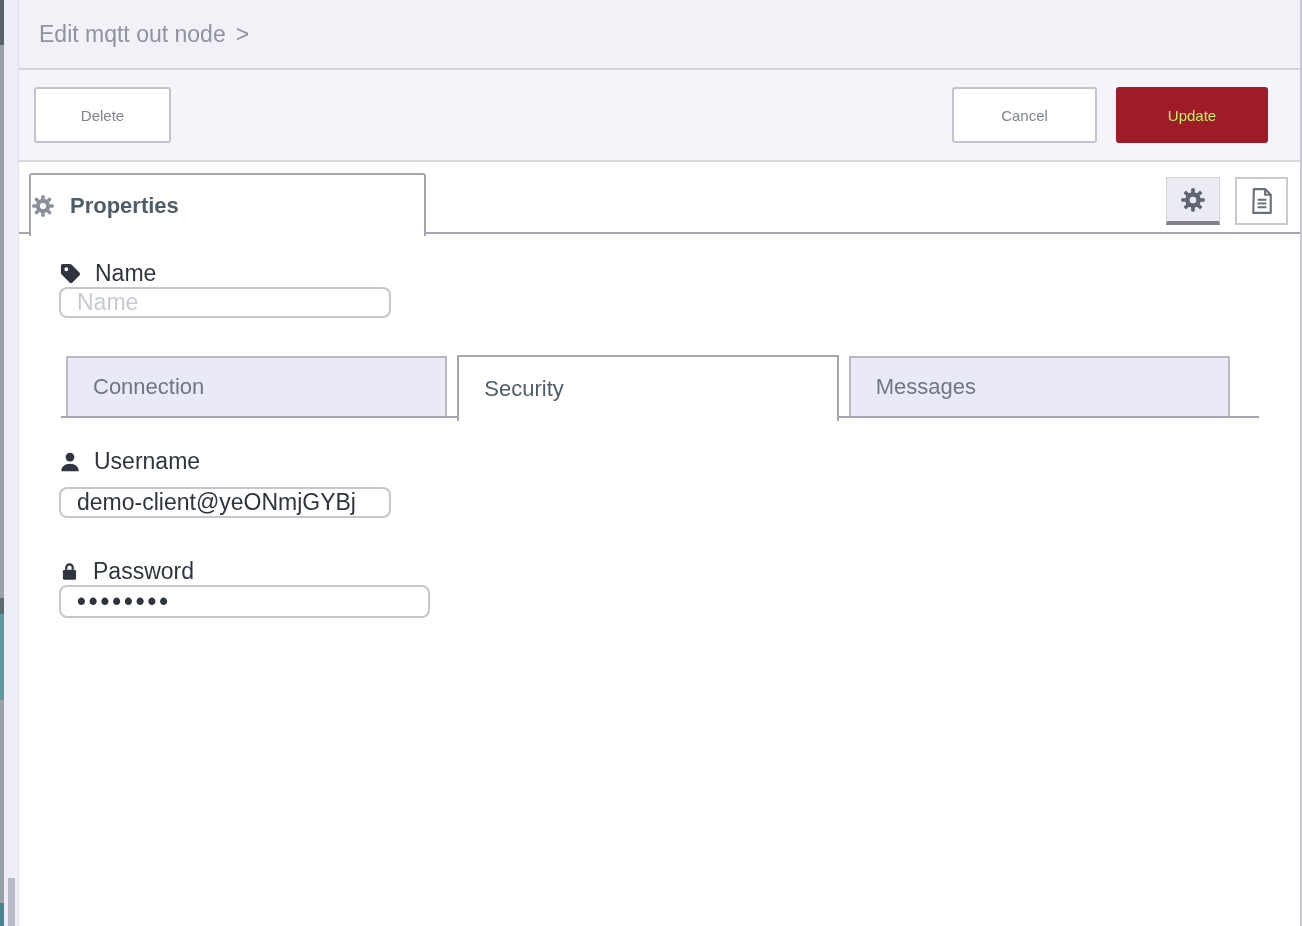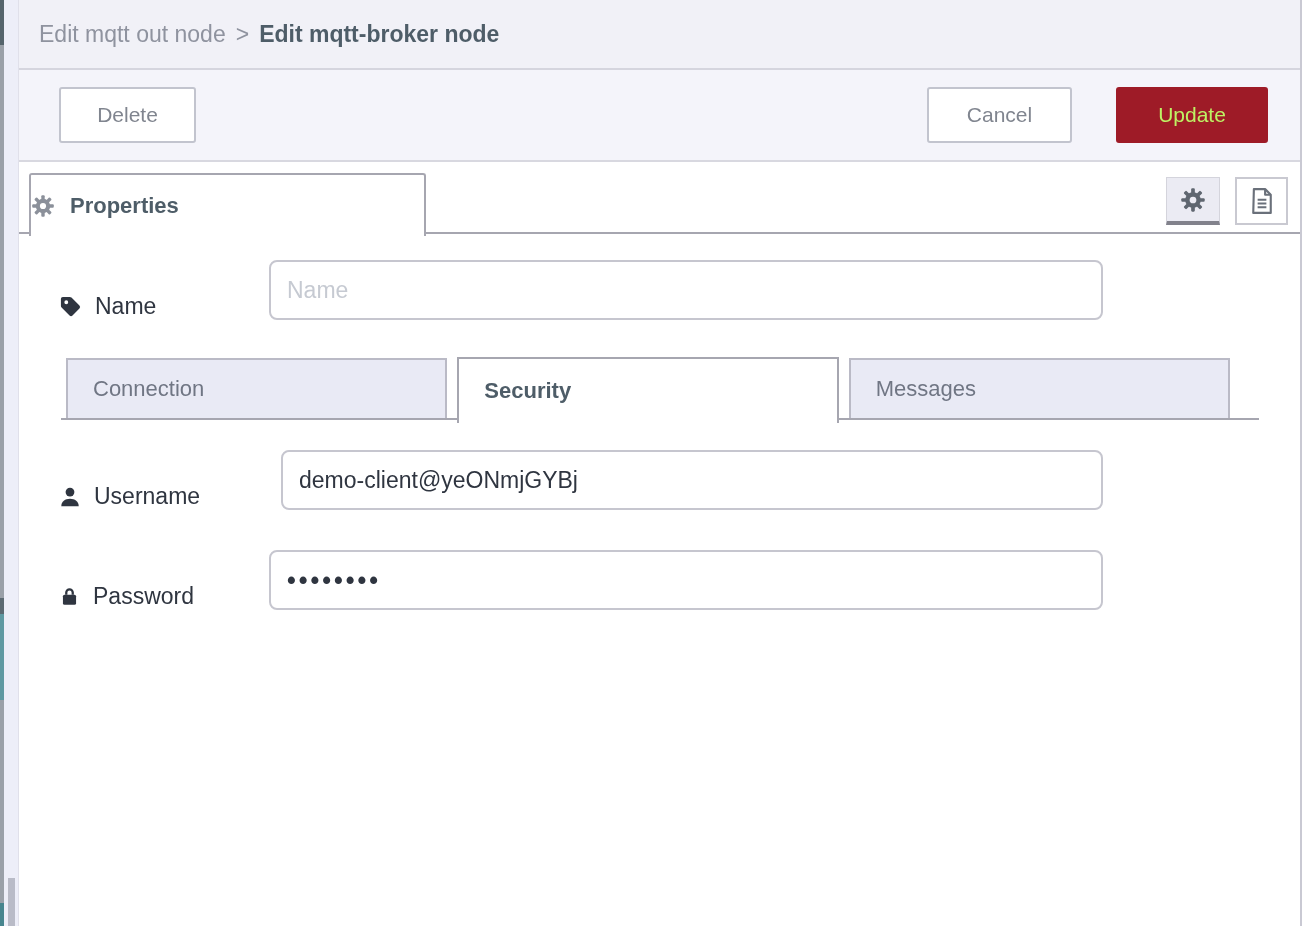--- a/index.html
+++ b/index.html
@@ -24,22 +24,22 @@
   
   .tray-header {
     height:68px; background:#f1f1f7; border-bottom:2px solid #d5d5de;
     display:flex; align-items:center; padding:0 20px; font-size:23px; color:#8f939f; white-space:nowrap;
   }
   .crumb-sep { margin:0 10px; color:#8f939f; }
   .crumb-current { color:#4e5d68; font-weight:bold; }
   
   .tray-toolbar { height:90px; background:#f4f4fa; border-bottom:2px solid #d8d8e0; position:relative; }
   .btn {
-    height:56px; font-size:21px; font-family:inherit; border-radius:3px; cursor:pointer;
-    display:flex; align-items:center; justify-content:center; box-sizing:border-box;margin-left:25px;
+    height:56px; font-size:15px; font-family:inherit; border-radius:3px; cursor:pointer;
+    display:flex; align-items:center; justify-content:center; box-sizing:border-box;
   }
   .btn.secondary { background:#fff; border:2px solid #c2c4ce; color:#80858f; }
   .btn-delete { position:absolute; left:15px; top:17px; width:137px; }
   .toolbar-right { position:absolute; right:32px; top:17px; display:flex; gap:19px; }
   .btn-cancel { width:145px; }
   .btn-update { width:152px; border:2px solid #9e1b27; background:#9e1b27; color:#bef264;text-align:center; }
   
   .tabbar { height:72px; position:relative; background:#fff; border-bottom:2px solid #a6a6b0; box-sizing:border-box; }
   .tab-properties {
     position:absolute; left:10px; top:11px; width:397px; height:63px; box-sizing:border-box;
@@ -54,40 +54,40 @@
   .iconbtn-gear {
     right:80px; top:15px; width:54px; height:48px; background:#ebebf3;
     border:1px solid #d4d4dc; border-bottom:4px solid #82828c; color:#5f6670;
   }
   .iconbtn-doc {
     right:12px; top:15px; width:53px; height:48px; background:#fff;
     border:2px solid #c9c9d1; color:#6a707a;
   }
   
   .form { padding:26px 197px 0 40px; position:relative; }
-  .form-row { display:flex; align-items:flex-end; }
+  .form-row { display:flex; align-items:flex-start;flex-direction:column; }
   .row-label { width:210px; display:flex; align-items:center; gap:13px; font-size:23px; color:#2f3540; flex-shrink:0; }
   .row-label .icn { color:#2f3540; }
   .text-input {
     flex:1; height:60px; box-sizing:border-box; border:2px solid #c6c6cf; border-radius:8px;
     font-size:23px; font-family:inherit; color:#2f3540; padding:0 16px; background:#fff; outline:none;
   }
   .text-input::placeholder { color:#c6cad2; }
   .password-input { font-size:25px; letter-spacing:3px; font-weight:bold; }
   
   .subtabs { margin:34px 0 0 7px; width:1164px; position:relative; display:flex; gap:10px; align-items:flex-end; height:66px; }
   .subtabs::after { content:""; position:absolute; left:-5px; bottom:0; width:1198px; border-bottom:2px solid #a6a6b0; }
   .subtab {
     box-sizing:border-box; display:flex; align-items:center; padding-left:25px;
     font-size:22px; cursor:pointer; flex:1;text-align:right;
   }
   .subtab.inactive { height:62px; background:#e9eaf5; border:2px solid #babac6; color:#707684; }
   .subtab.active {
     height:66px; margin-bottom:-3px; background:#fff; border:2px solid #a6a6b0; border-bottom:none;
-    font-weight:bold; color:#4e5d68; z-index:2; position:relative;
+    font-weight:normal; color:#4e5d68; z-index:2; position:relative;
   }
   .mt30 { margin-top:30px;gap:12px; }
   .mt32 { margin-top:40px; }
   .icn { display:inline-flex; }
   .icn svg { display:block; }
 </style>
 </head>
 <body>
 
 <svg width="0" height="0" style="position:absolute" aria-hidden="true">
@@ -137,21 +137,20 @@
 
 <div class="gutter">
   <div class="gutter-thumb"></div>
 </div>
 
 <div class="tray">
 
   <div class="tray-header">
     <span>Edit mqtt out node</span>
     <span class="crumb-sep">&gt;</span>
-    <span class="crumb-current">Edit mqtt-broker node</span>
   </div>
 
   <div class="tray-toolbar">
     <button class="btn secondary btn-delete">Delete</button>
     <div class="toolbar-right">
       <button class="btn secondary btn-cancel">Cancel</button>
       <button class="btn btn-update">Update</button>
     </div>
   </div>
 

